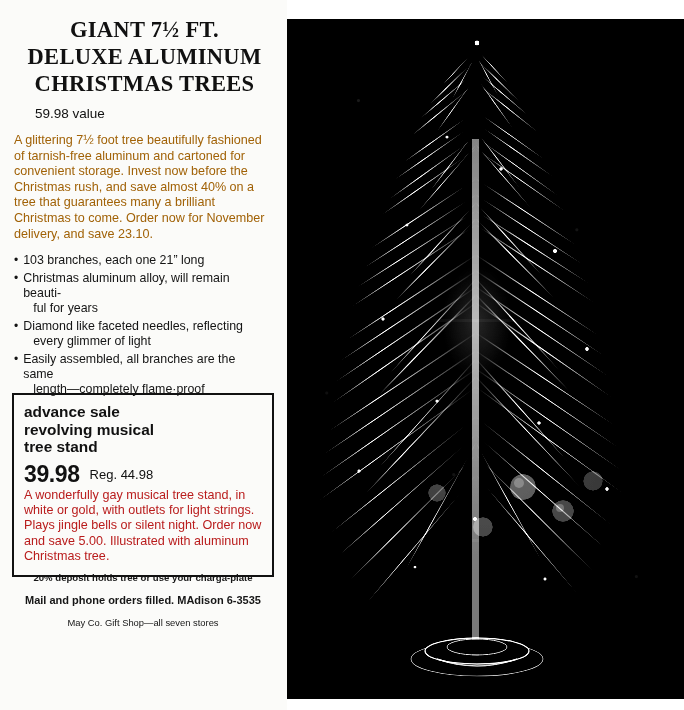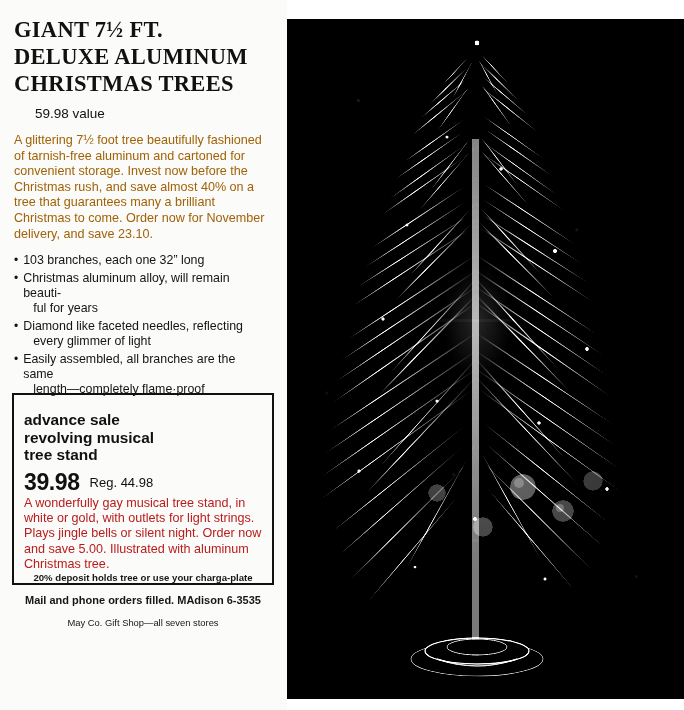--- a/index.html
+++ b/index.html
@@ -36,21 +36,21 @@
     color: #111;
   }
   .headline {
     font-family: "Liberation Serif", serif;
     font-weight: bold;
     font-size: 22.5px;
     line-height: 27px;
     letter-spacing: 0.3px;
     margin: 4px 0 0 0;
   }
-  .headline div { white-space: nowrap; }
+  .headline div { white-space: nowrap; text-align: center; }
 
   .price-row {
     margin-top: 9px;
     display: flex;
     align-items: baseline;
   }
   .price-big {
     font-family: "Liberation Sans", sans-serif;
     font-weight: bold;
     font-size: 26px;
@@ -104,21 +104,20 @@
     box-sizing: border-box;
     border: 2.4px solid #111;
     padding: 8px 10px 10px 10px;
   }
   .sale-title {
     font-family: "Liberation Sans", sans-serif;
     font-weight: bold;
     font-size: 15.4px;
     line-height: 17.5px;
     color: #111;
-    margin-top: 8px;
   }
   .sale-price-row {
     margin-top: 5px;
     display: flex;
     align-items: center;
   }
   .sale-price {
     font-family: "Liberation Sans", sans-serif;
     font-weight: bold;
     font-size: 23px;
@@ -207,21 +206,21 @@
 
       <div class="price-row">
         <span class="price-was">59.98 value</span>
       </div>
 
       <div class="body-copy">A glittering 7½ foot tree beautifully fashioned of tarnish-free aluminum and cartoned for convenient storage. Invest now before the Christmas rush, and save almost 40% on a tree that guarantees many a brilliant Christmas to come. Order now for November delivery, and save 23.10.</div>
 
       <div class="bullets">
         <div class="bullet">
           <span class="dot">•</span>
-          <span class="btext">103 branches, each one 32” long</span>
+          <span class="btext">103 branches, each one 21” long</span>
         </div>
         <div class="bullet">
           <span class="dot">•</span>
           <span class="btext">
             <span>Christmas aluminum alloy, will remain beauti-</span>
             <span class="indent">ful for years</span>
           </span>
         </div>
         <div class="bullet">
           <span class="dot">•</span>

